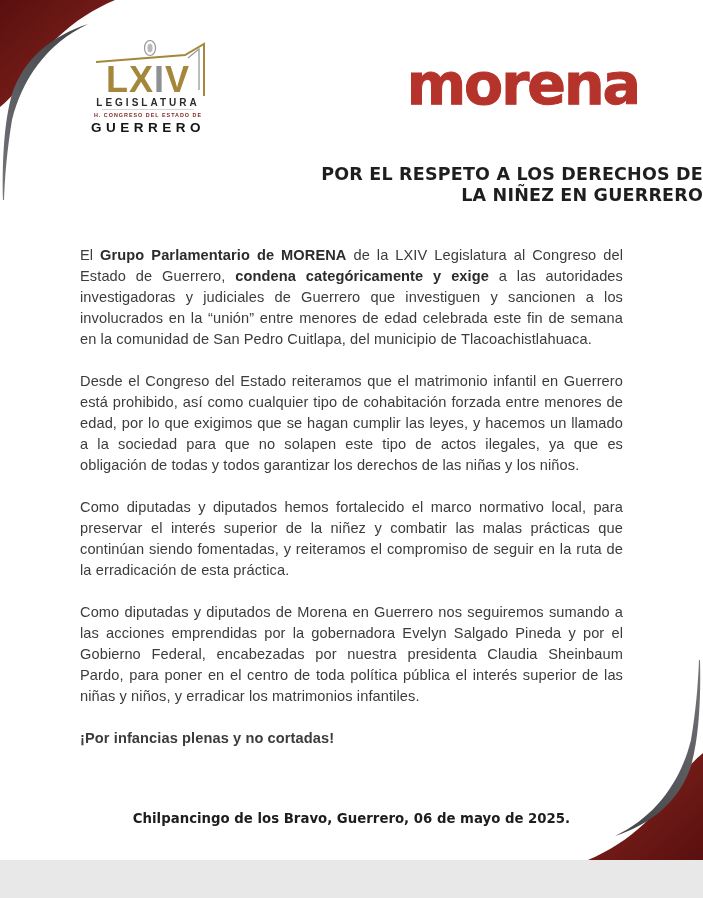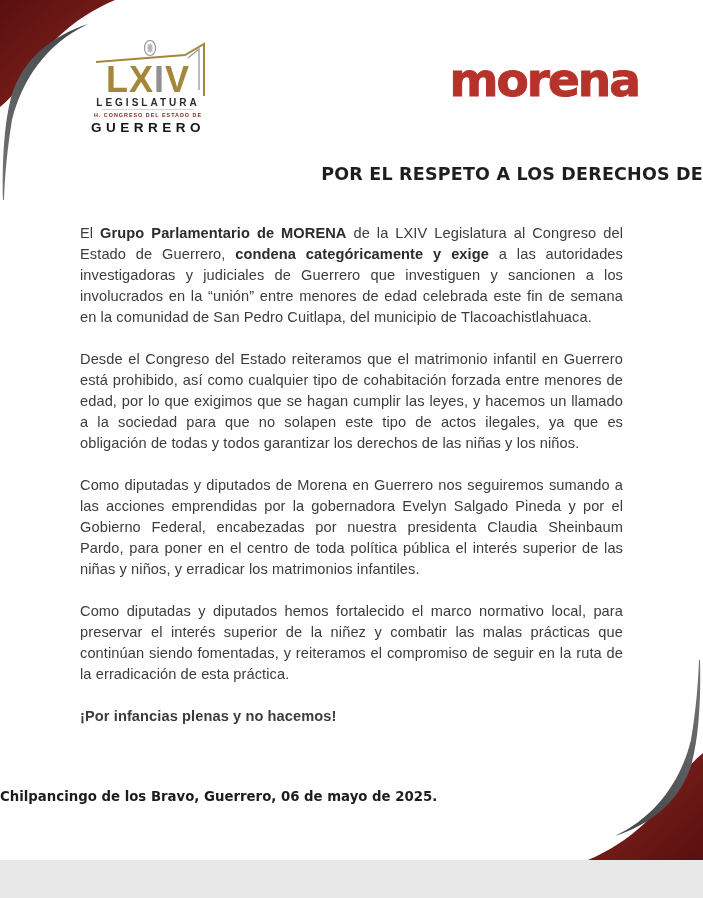--- a/index.html
+++ b/index.html
@@ -18,21 +18,21 @@
   .decor.br{bottom:0;right:0;transform:rotate(180deg);}
   
   .header{
     display:flex;justify-content:space-between;align-items:flex-start;
     padding:40px 64px 0 86px;
   }
   .congress-logo{width:128px;flex:0 0 auto;}
   .morena-logo{
     font-family:"DejaVu Sans",sans-serif;
     font-weight:700;
-    font-size:47px;
+    font-size:57px;
     letter-spacing:-2px;
     color:#b5332b;
     -webkit-text-stroke:1px #b5332b;
     margin-top:16px;
     line-height:1;
     text-align:center;
   }
   
   .title{
     margin-top:26px;
@@ -61,20 +61,21 @@
   .closing{
     font-weight:700;
     font-size:15px;
     color:#222;
     text-align:left;
     margin-top:2px;
   }
   
   .dateline{
     margin-top:62px;
+    text-align:center;
     font-family:"DejaVu Sans",sans-serif;
     font-weight:700;
     font-size:13.3px;
     color:#1d1d1d;
   }
 </style>
 </head>
 <body>
 
 <div class="page">
@@ -133,29 +134,30 @@
       <text x="62" y="77" text-anchor="middle" fill="#7e1f1c" font-family="Liberation Sans, sans-serif" font-weight="bold" font-size="5.4" letter-spacing="1">H. CONGRESO DEL ESTADO DE</text>
 
       <text x="62" y="92" text-anchor="middle" fill="#161616" font-family="Liberation Sans, sans-serif" font-weight="bold" font-size="13.5" letter-spacing="4.5">GUERRERO</text>
     </svg>
 
     <div class="morena-logo">morena</div>
   </div>
 
   <div class="title">
     <span style="display:block">POR EL RESPETO A LOS DERECHOS DE</span>
+    <span style="display:block">LA NIÑEZ EN GUERRERO</span>
   </div>
 
   <div class="body-text">
     <p><span>El </span><span class="b">Grupo Parlamentario de MORENA</span><span> de la LXIV Legislatura al Congreso del Estado de Guerrero, </span><span class="b">condena categóricamente y exige</span><span> a las autoridades investigadoras y judiciales de Guerrero que investiguen y sancionen a los involucrados en la “unión” entre menores de edad celebrada este fin de semana en la comunidad de San Pedro Cuitlapa, del municipio de Tlacoachistlahuaca.</span></p>
 
     <p>Desde el Congreso del Estado reiteramos que el matrimonio infantil en Guerrero está prohibido, así como cualquier tipo de cohabitación forzada entre menores de edad, por lo que exigimos que se hagan cumplir las leyes, y hacemos un llamado a la sociedad para que no solapen este tipo de actos ilegales, ya que es obligación de todas y todos garantizar los derechos de las niñas y los niños.</p>
 
+    <p>Como diputadas y diputados hemos fortalecido el marco normativo local, para preservar el interés superior de la niñez y combatir las malas prácticas que continúan siendo fomentadas, y reiteramos el compromiso de seguir en la ruta de la erradicación de esta práctica.</p>
+
     <p>Como diputadas y diputados de Morena en Guerrero nos seguiremos sumando a las acciones emprendidas por la gobernadora Evelyn Salgado Pineda y por el Gobierno Federal, encabezadas por nuestra presidenta Claudia Sheinbaum Pardo, para poner en el centro de toda política pública el interés superior de las niñas y niños, y erradicar los matrimonios infantiles.</p>
 
-    <p>Como diputadas y diputados hemos fortalecido el marco normativo local, para preservar el interés superior de la niñez y combatir las malas prácticas que continúan siendo fomentadas, y reiteramos el compromiso de seguir en la ruta de la erradicación de esta práctica.</p>
-
-    <p class="closing">¡Por infancias plenas y no hacemos!</p>
+    <p class="closing">¡Por infancias plenas y no cortadas!</p>
   </div>
 
   <div class="dateline">Chilpancingo de los Bravo, Guerrero, 06 de mayo de 2025.</div>
 
 </div>
 
 </body></html>

